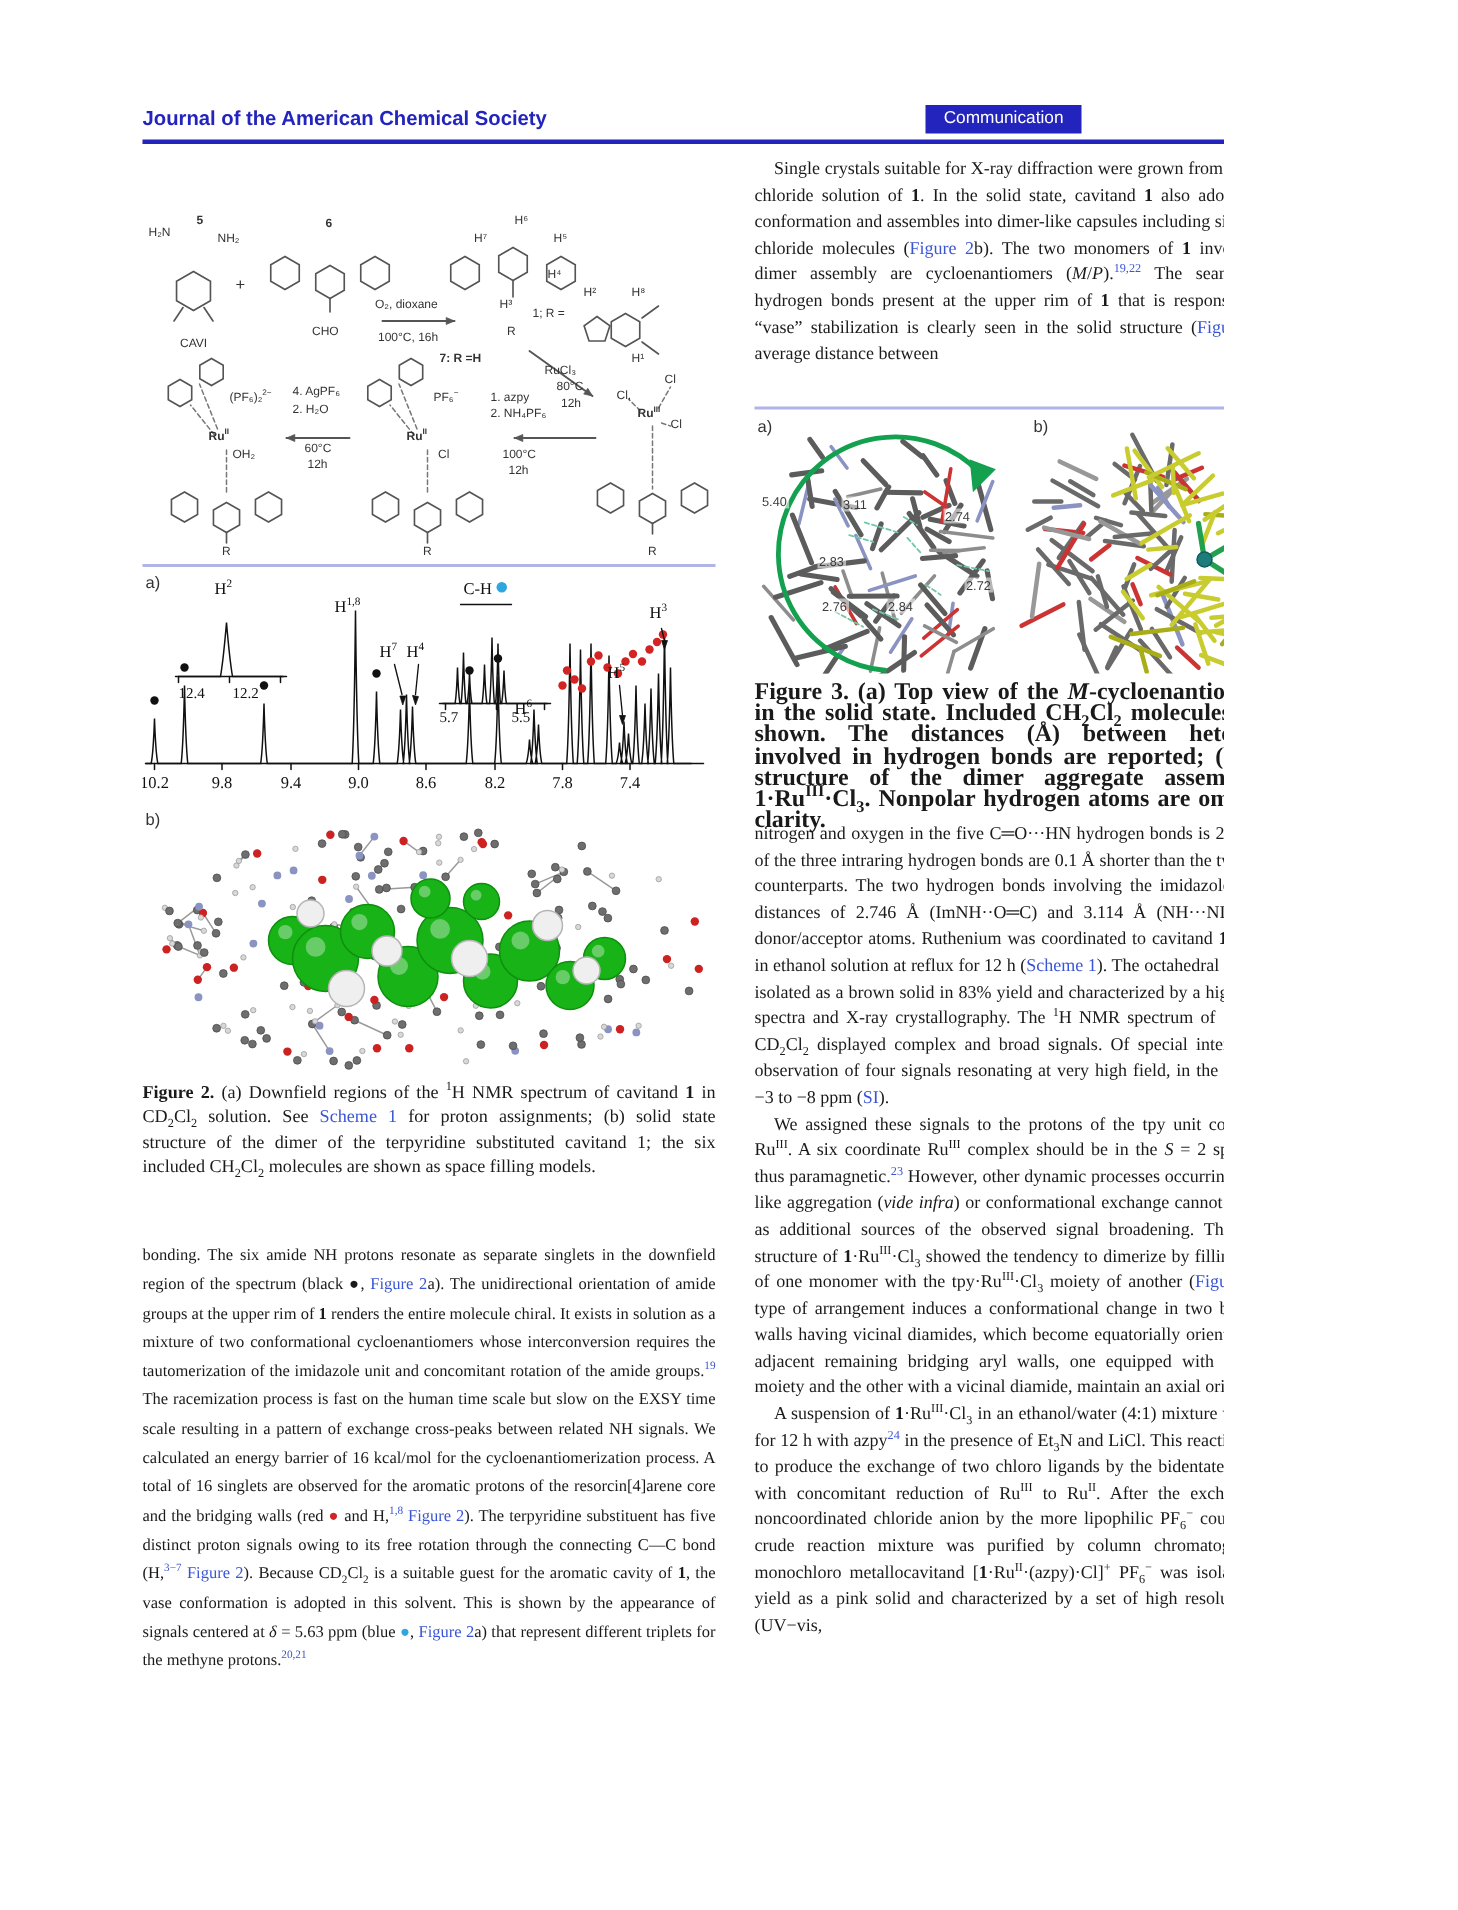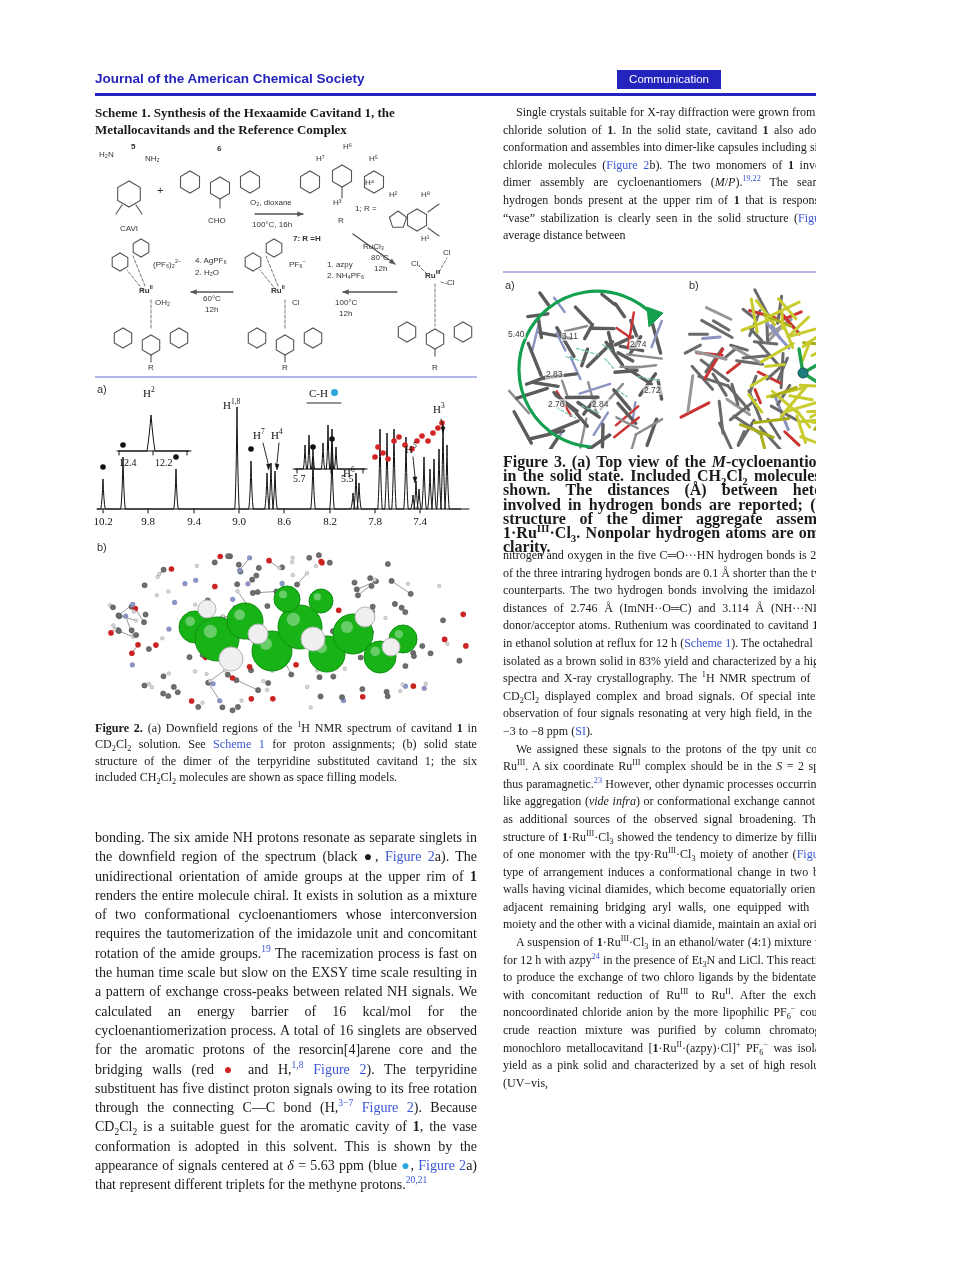--- a/index.html
+++ b/index.html
@@ -6,21 +6,21 @@
   #page{position:relative;width:816px;height:1273px;background:#fff;overflow:hidden;
         font-family:"Liberation Serif",serif;color:#1a1a1a;}
   .abs{position:absolute;}
   
   #journal-title{left:95px;top:71px;font-family:"Liberation Sans",sans-serif;
      font-weight:bold;font-size:13.5px;color:#2323be;}
   #comm-badge{right:95px;top:70px;font-family:"Liberation Sans",sans-serif;
      font-size:11.5px;color:#fff;background:#2323be;padding:3px 12px 4px;}
   #header-rule{left:95px;top:93px;width:782px;height:2.5px;background:#2323be;}
   
-  .body-l{font-size:14px;line-height:19.3px;text-align:justify;}
+  .body-l{font-size:11px;line-height:19.3px;text-align:justify;}
   .body-r{font-size:12px;line-height:17.6px;text-align:justify;}
   .cap2{font-size:12.1px;line-height:16.4px;text-align:justify;}
   .cap3{font-size:16px;line-height:14.2px;text-align:justify;font-weight:bold;}
   .scheme-title{font-size:13px;line-height:17px;font-weight:bold;}
   .indent{text-indent:13px;}
   a.lnk,.lnk{color:#3a55d4;text-decoration:none;cursor:pointer;}
   sup{font-size:68%;line-height:0;} sub{font-size:68%;line-height:0;}
   .red{color:#d42323;} .blue{color:#2da7dd;}
   .float-rule{height:1.5px;background:#b0b4e6;}
   
@@ -37,21 +37,20 @@
 </style>
 </head>
 <body>
 
 <div id="page">
 
   <div class="abs" id="journal-title">Journal of the American Chemical Society</div>
   <div class="abs" id="comm-badge">Communication</div>
   <div class="abs" id="header-rule"></div>
 
-  <div class="abs scheme-title" style="left:95px;top:104px;width:382px;">Scheme 1. Synthesis of the Hexaamide Cavitand 1, the Metallocavitands and the Reference Complex</div>
 
   <div class="abs" style="left:95px;top:142px;width:382px;height:232px;">
     <svg id="scheme-svg" width="382" height="232">
         <polygon points="45.3,45.5 45.3,58.5 34.0,65.0 22.7,58.5 22.7,45.5 34.0,39.0 " fill="none" stroke="#555" stroke-width="1.1"></polygon>
         <polygon points="104.5,34.5 104.5,45.5 95.0,51.0 85.5,45.5 85.5,34.5 95.0,29.0 " fill="none" stroke="#555" stroke-width="1.1"></polygon>
         <polygon points="134.5,40.5 134.5,51.5 125.0,57.0 115.5,51.5 115.5,40.5 125.0,35.0 " fill="none" stroke="#555" stroke-width="1.1"></polygon>
         <polygon points="164.5,34.5 164.5,45.5 155.0,51.0 145.5,45.5 145.5,34.5 155.0,29.0 " fill="none" stroke="#555" stroke-width="1.1"></polygon>
         <polygon points="224.5,34.5 224.5,45.5 215.0,51.0 205.5,45.5 205.5,34.5 215.0,29.0 " fill="none" stroke="#555" stroke-width="1.1"></polygon>
         <polygon points="256.5,28.5 256.5,39.5 247.0,45.0 237.5,39.5 237.5,28.5 247.0,23.0 " fill="none" stroke="#555" stroke-width="1.1"></polygon>
         <polygon points="288.5,34.5 288.5,45.5 279.0,51.0 269.5,45.5 269.5,34.5 279.0,29.0 " fill="none" stroke="#555" stroke-width="1.1"></polygon>

